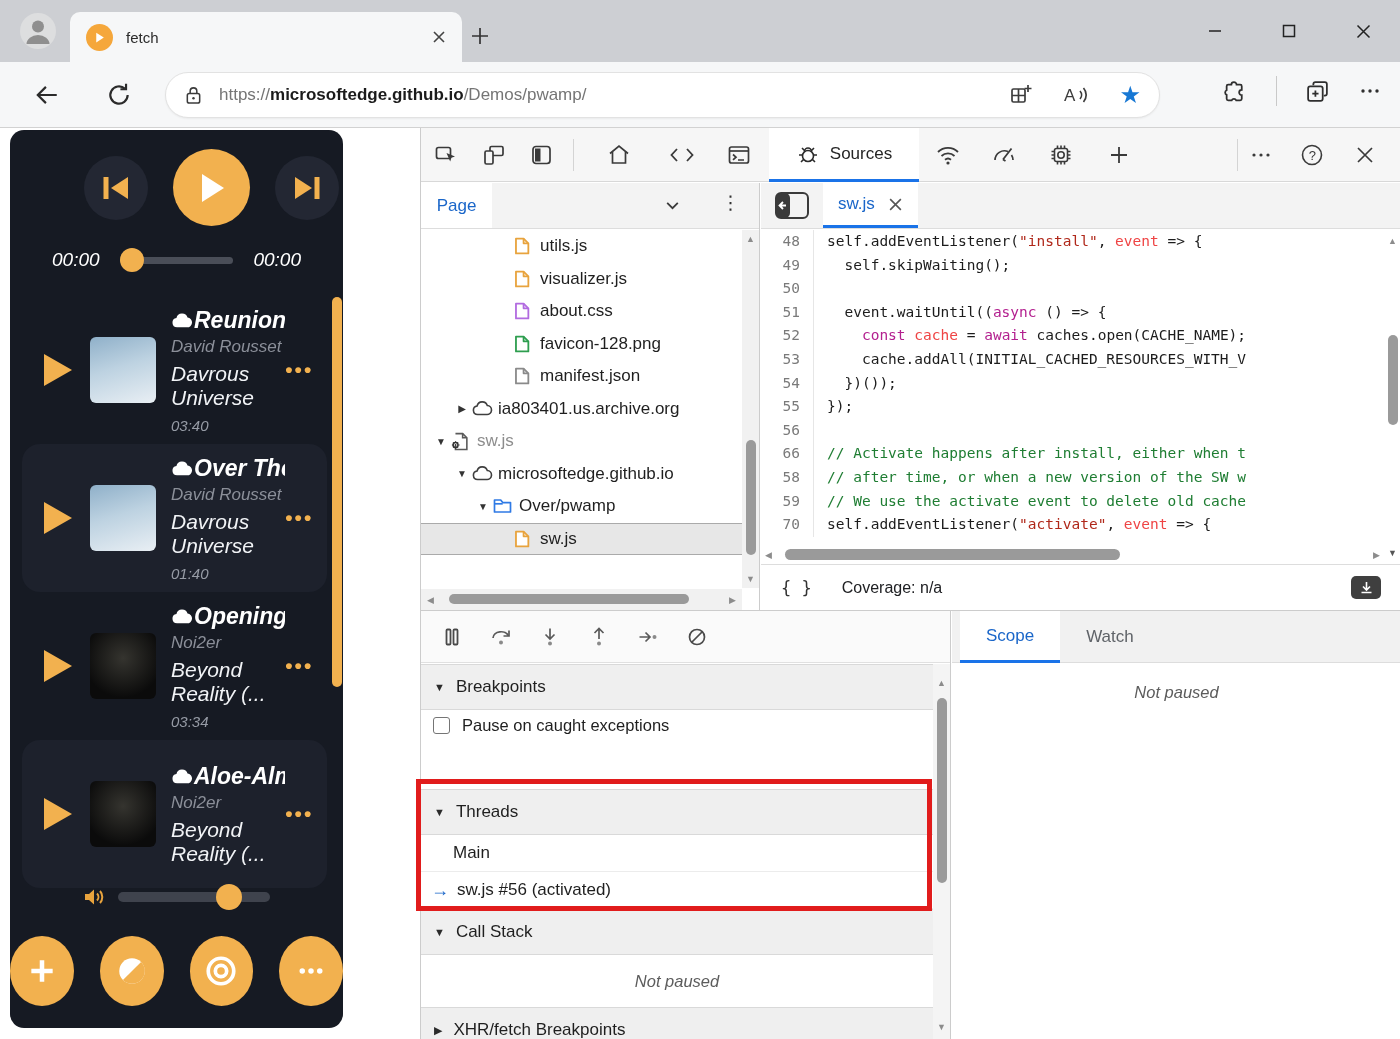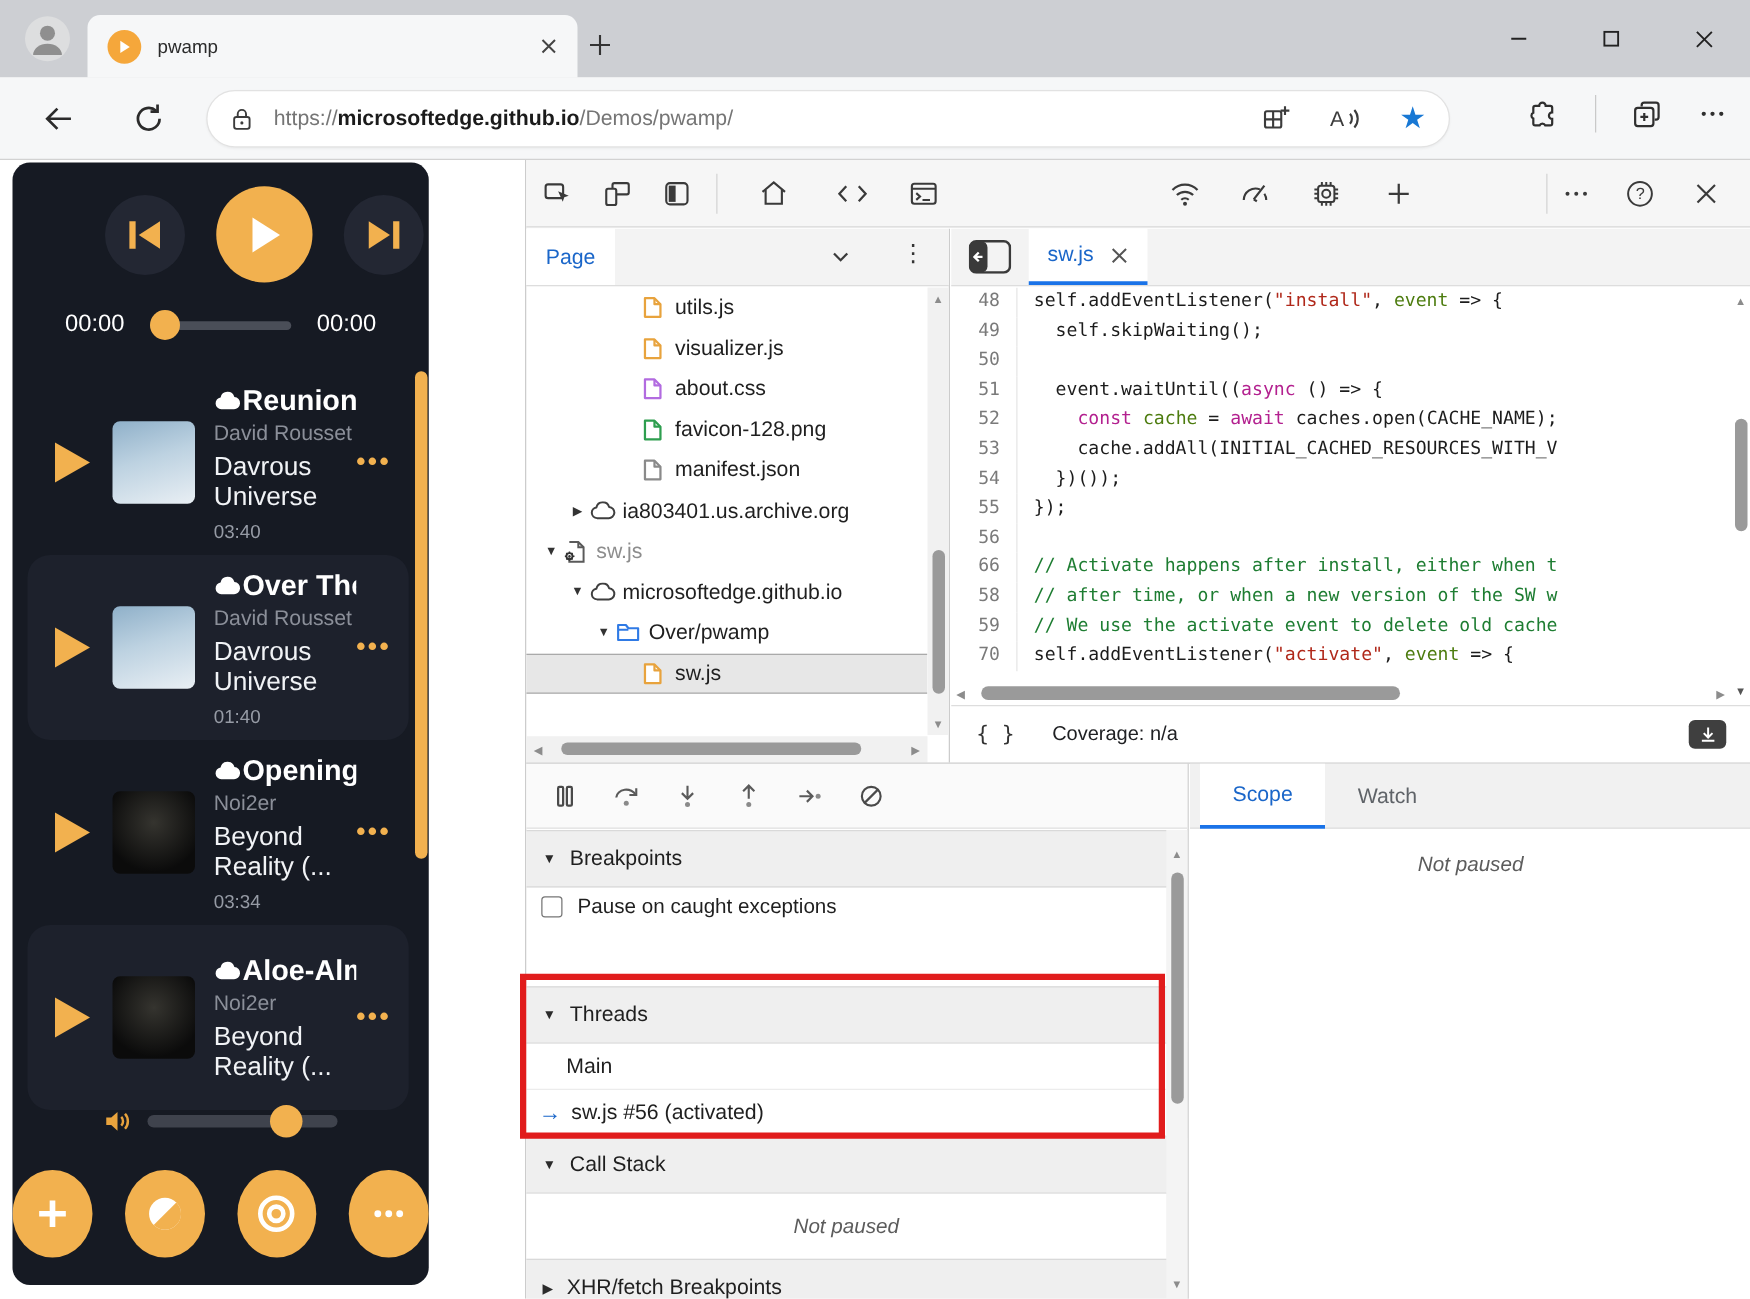--- a/index.html
+++ b/index.html
@@ -21,21 +21,21 @@
   #toolbar { position:absolute; left:0; top:62px; width:1400px; height:66px; background:#f6f7f8; border-bottom:1px solid #d2d2d2; }
   .nav-ic { position:absolute; top:20px; }
   .omnibox { position:absolute; left:165px; top:10px; width:995px; height:46px; background:#fff; border:1px solid #e2e2e2; border-radius:23px; display:flex; align-items:center; padding:0 18px; box-shadow:0 1px 2px rgba(0,0,0,.05); }
   .url { margin-left:16px; font-size:17px; color:#757575; white-space:nowrap; }
   .url b { color:#1b1b1b; font-weight:700; }
   .omni-right { margin-left:auto; display:flex; align-items:center; gap:30px; }
   .tb-right { position:absolute; right:18px; top:14px; display:flex; align-items:center; gap:28px; }
   .v-div { width:1px; height:30px; background:#c9c9c9; }
 
   
-  #player { position:absolute; left:10px; top:130px; width:333px; height:898px; background:#161a23; border-radius:14px; overflow:hidden; }
+  #player { position:absolute; left:10px; top:130px; width:333px; height:898px; background:#161a23; border-radius:14px; overflow:hidden;font-style:italic; }
   .pc-circle { position:absolute; border-radius:50%; display:flex; align-items:center; justify-content:center; }
   .time-row { position:absolute; left:0; right:0; top:118px; display:flex; align-items:center; padding:0 42px; gap:20px; color:#fff; font-size:19px; }
   .seek { flex:1; position:relative; height:24px; }
   .seek-track { position:absolute; left:0; right:0; top:9px; height:7px; background:#4a4e58; border-radius:4px; }
   .seek-knob { position:absolute; left:0; top:0; width:24px; height:24px; border-radius:50%; background:#f2b14f; }
   #playlist { position:absolute; left:12px; right:16px; top:166px; }
   .track { position:relative; height:148px; border-radius:18px; display:flex; align-items:center; }
   .track.hl { background:#1d212c; }
   .t-play { margin-left:18px; }
   .t-art { width:66px; height:66px; border-radius:6px; margin-left:16px; flex:none; }
@@ -82,21 +82,21 @@
   .sb-thumb { position:absolute; background:#9a9a9a; border-radius:6px; }
 
   .editor { position:absolute; left:340px; top:0; right:0; height:427px; }
   .ed-tabs { position:absolute; left:0; top:0; right:0; height:46px; background:#f3f3f3; border-bottom:1px solid #ddd; }
   .ed-toggle { position:absolute; left:14px; top:9px; }
   .ed-tab { position:absolute; left:62px; top:0; height:45px; background:#fff; display:flex; align-items:center; padding:0 15px; gap:13px; font-size:17px; color:#1a66c9; border-bottom:3px solid #1a73e8; }
   #code { position:absolute; left:0; top:47px; right:17px; height:313px; overflow:hidden; font-family:"DejaVu Sans Mono",monospace; font-size:14.5px; line-height:23.6px; }
   .cl { display:flex; }
   .ln { width:52px; text-align:right; padding-right:13px; color:#7a7a7a; flex:none; }
   .ct { padding-left:13px; white-space:pre; color:#1c1c1c; border-left:1px solid #e6e6e6; flex:1; min-width:0; }
-  .tk-s { color:#b0281a; } .tk-k { color:#b3208f; } .tk-v { color:#4d7c0f; } .tk-c { color:#1e7d32; }
+  .tk-s { color:#b0281a; } .tk-k { color:#b3208f; } .tk-v { color:#ef4444; } .tk-c { color:#1e7d32; }
   .coverage { position:absolute; left:0; right:0; top:381px; height:46px; border-top:1px solid #ddd; display:flex; align-items:center; padding:0 20px; font-size:16px; }
   .cov-braces { font-family:"DejaVu Sans Mono",monospace; font-size:17px; color:#333; }
   .cov-label { margin-left:30px; color:#202124; }
   .cov-dl { margin-left:auto; width:30px; height:23px; background:#3f3f3f; border-radius:5px; display:flex; align-items:center; justify-content:center; }
 
   .dt-row2 { position:absolute; left:0; top:482px; width:980px; height:429px; border-top:1px solid #ccc; }
   .debugger { position:absolute; left:0; top:0; width:530px; height:429px; border-right:1px solid #ccc; overflow:hidden; }
   .dbg-toolbar { position:absolute; left:0; top:0; right:0; height:52px; background:#fafafa; border-bottom:1px solid #e0e0e0; display:flex; align-items:center; gap:11px; padding-left:12px; }
   .dbg-ic { width:38px; height:38px; display:flex; align-items:center; justify-content:center; }
   .sec-h { position:absolute; left:0; right:0; height:46px; background:#efefef; border-top:1px solid #d9d9d9; border-bottom:1px solid #d9d9d9; display:flex; align-items:center; padding-left:13px; gap:11px; font-size:17px; color:#1f1f1f; }
@@ -127,21 +127,21 @@
       <circle cx="19" cy="14.5" r="6" fill="#8f8f8f"></circle>
       <path d="M7.5 32 a11.5 9 0 0 1 23 0 z" fill="#8f8f8f"></path>
     </svg>
   </div>
   <div class="browser-tab">
     <span class="tab-favicon">
       <svg width="13" height="13" viewBox="0 0 12 12">
           <path d="M3 1.5 L10 6 L3 10.5 z" fill="#fff"></path>
         </svg>
     </span>
-    <span class="tab-title">pwamp</span>
+    <span class="tab-title">fetch</span>
     <span class="tab-close">
       <svg width="14" height="14" viewBox="0 0 14 14">
           <path d="M2 2 L12 12 M12 2 L2 12" stroke="#444" stroke-width="1.6"></path>
         </svg>
     </span>
   </div>
   <span class="newtab-btn">
     <svg width="20" height="20" viewBox="0 0 20 20">
         <path d="M10 2 v16 M2 10 h16" stroke="#333" stroke-width="1.7"></path>
       </svg>
@@ -421,20 +421,29 @@
           <path d="M8 6 L2.5 12 L8 18 M18 6 L23.5 12 L18 18"></path>
         </svg>
     </span>
     <span class="dt-ic" style="left:300px">
       <svg width="24" height="24" viewBox="0 0 24 24" fill="none" stroke="#3a3a3a" stroke-width="1.7">
           <rect x="2.5" y="4" width="19" height="16" rx="2"></rect>
           <path d="M2.5 8 h19"></path>
           <path d="M6 11.5 l3 2.7 -3 2.7 M11 17 h6"></path>
         </svg>
     </span>
+    <div class="sources-tab">
+      <svg width="24" height="24" viewBox="0 0 24 24" fill="none" stroke="#2b2b2b" stroke-width="1.6">
+        <circle cx="12" cy="14" r="5.5"></circle>
+        <path d="M8.5 9.5 a3.5 3.5 0 0 1 7 0"></path>
+        <path d="M8.5 8.5 L6 6 M15.5 8.5 L18 6"></path>
+        <path d="M6.5 13 H3 M17.5 13 H21 M7.5 17.5 L5 20 M16.5 17.5 L19 20"></path>
+      </svg>
+      <span>Sources</span>
+    </div>
     <span class="dt-ic" style="left:509px">
       <svg width="26" height="24" viewBox="0 0 26 24" fill="none" stroke="#3a3a3a" stroke-width="1.8">
           <path d="M3 9 a14 14 0 0 1 20 0 M6.5 13 a9.5 9.5 0 0 1 13 0 M10 16.8 a4.6 4.6 0 0 1 6 0"></path>
           <circle cx="13" cy="20" r="1.6" fill="#3a3a3a" stroke="none"></circle>
         </svg>
     </span>
     <span class="dt-ic" style="left:565px">
       <svg width="26" height="24" viewBox="0 0 26 24" fill="none" stroke="#3a3a3a" stroke-width="1.7">
           <path d="M4 17 a9.5 9.5 0 0 1 13 -8.5 M22 17 a9.5 9.5 0 0 0 -1.5 -5"></path>
           <path d="M12 16.5 L20.5 5.5 M12 16.5 l2.5 1.5" stroke-width="1.8"></path>

